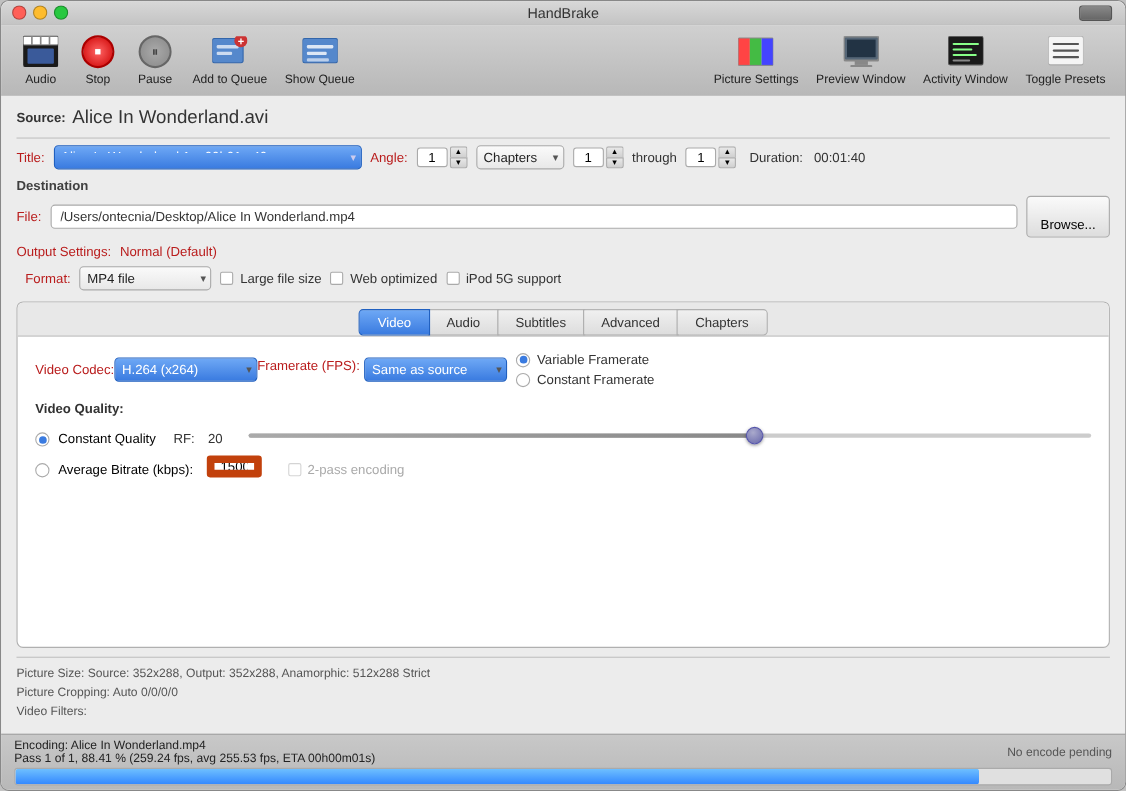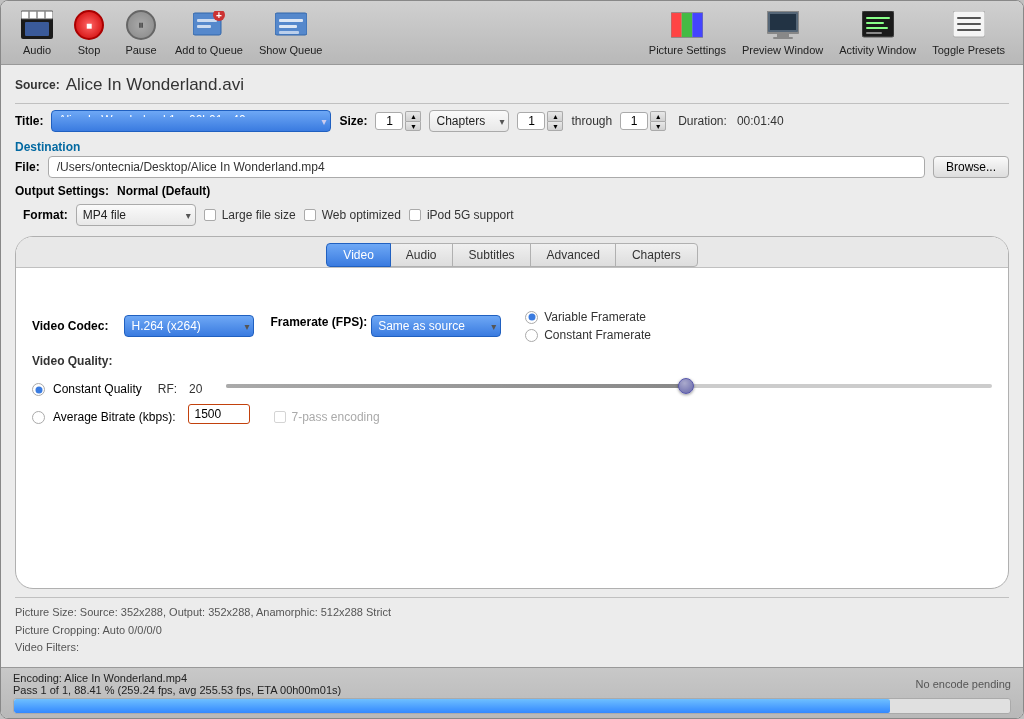--- a/index.html
+++ b/index.html
@@ -168,23 +168,23 @@
       color: #333;
     }
     
     .form-row {
       display: flex;
       align-items: center;
       gap: 8px;
       margin-bottom: 2px;
     }
     .form-label {
-      font-weight: bold;
-      font-size: 12px;
-      color: #000000;
+      font-weight: normal;
+      font-size: 12px;
+      color: #b91c1c;
       white-space: nowrap;
     }
     .mac-select {
       background: linear-gradient(to bottom, #fafafa, #e8e8e8);
       border: 1px solid #aaa;
       border-radius: 4px;
       padding: 2px 18px 2px 6px;
       font-size: 12px;
       color: #222;
       appearance: none;
@@ -266,21 +266,21 @@
       border-radius: 2px 2px 0 0;
       border-bottom: none;
     }
     .mac-stepper-btn:last-child {
       border-radius: 0 0 2px 2px;
     }
     
     .section-header {
       font-weight: bold;
       font-size: 12px;
-      color: #0369a1;
+      color: #404040;
       margin-bottom: 2px;
     }
     .destination-row {
       display: flex;
       align-items: center;
       gap: 8px;
     }
     .file-path-field {
       flex: 1;
       background: white;
@@ -288,21 +288,21 @@
       border-radius: 4px;
       padding: 3px 8px;
       font-size: 12px;
       color: #333;
       height: 22px;
     }
     .browse-btn {
       background: linear-gradient(to bottom, #fafafa, #ddd);
       border: 1px solid #aaa;
       border-radius: 4px;
-      padding: 3px 12px;
+      padding: 18px 12px;
       font-size: 12px;
       cursor: pointer;
       height: 22px;
       white-space: nowrap;
     }
     
     .output-settings-row {
       display: flex;
       align-items: center;
       gap: 8px;
@@ -323,21 +323,21 @@
       flex-shrink: 0;
     }
     .check-label {
       font-size: 12px;
       color: #333;
     }
     
     .tabs-panel {
       background: white;
       border: 1px solid #b0b0b0;
-      border-radius: 18px;
+      border-radius: 6px;
       flex: 1;
       display: flex;
       flex-direction: column;
       overflow: hidden;
       margin-top: 2px;
     }
     .tabs-header {
       display: flex;
       justify-content: center;
       padding: 6px 0 0 0;
@@ -364,23 +364,21 @@
     }
     .tabs-content {
       flex: 1;
       padding: 14px 16px;
       overflow: hidden;
     }
     
     .codec-row {
       display: flex;
       align-items: center;
-      gap: 16px;
       margin-bottom: 12px;
-      margin-top: 28px;
     }
     .framerate-group {
       display: flex;
       align-items: flex-start;
       gap: 4px;
     }
     .radio-group {
       display: flex;
       flex-direction: column;
       gap: 4px;
@@ -467,25 +465,25 @@
       border: 1px solid #5555aa;
       position: absolute;
       left: calc(60% - 8px);
       top: 50%;
       transform: translateY(-50%);
       cursor: pointer;
       box-shadow: 0 1px 3px rgba(0,0,0,0.4);
     }
     .bitrate-input {
       background: white;
-      border: 1px solid #c2410c;
+      border: 7px solid #c2410c;
       border-radius: 3px;
       padding: 1px 6px;
       font-size: 12px;
-      width: 62px;
+      width: 50px;
       height: 20px;
     }
     .disabled-text {
       color: #aaa;
     }
     
     .bottom-info {
       border-top: 1px solid #c0c0c0;
       padding-top: 6px;
       margin-top: 2px;
@@ -538,20 +536,29 @@
       font-size: 12px;
       color: #333;
       margin-left: 4px;
     }
   </style>
 </head>
 <body>
 
 <div class="window">
 
+  <div class="title-bar">
+    <div class="title-bar-buttons">
+      <div class="tb-btn tb-close"></div>
+      <div class="tb-btn tb-min"></div>
+      <div class="tb-btn tb-max"></div>
+    </div>
+    <span class="title-bar-title">HandBrake</span>
+    <div class="title-bar-right"></div>
+  </div>
 
   <div class="toolbar">
     <div class="toolbar-group">
 
       <div class="toolbar-item">
         <div class="toolbar-icon">
           <svg width="32" height="32" viewBox="0 0 32 32">
             <rect x="0" y="8" width="32" height="22" rx="2" fill="#1a1a1a"></rect>
             <rect x="0" y="2" width="32" height="8" rx="1" fill="white" stroke="#555" stroke-width="1"></rect>
             <line x1="8" y1="2" x2="8" y2="10" stroke="#888" stroke-width="1.5"></line>
@@ -663,21 +670,21 @@
       <span class="source-value">Alice In Wonderland.avi</span>
     </div>
 
     <div class="form-row">
       <span class="form-label">Title:</span>
       <div class="mac-select-blue-wrapper">
         <select class="mac-select-blue">
           <option>Alice In Wonderland 1 – 00h01m40s</option>
         </select>
       </div>
-      <span class="form-label">Size:</span>
+      <span class="form-label">Angle:</span>
       <div class="mac-stepper">
         <span class="mac-stepper-value">1</span>
         <div class="mac-stepper-btns">
           <div class="mac-stepper-btn">▲</div>
           <div class="mac-stepper-btn">▼</div>
         </div>
       </div>
       <div class="mac-select-wrapper">
         <select class="mac-select" style="min-width:80px">
           <option>Chapters</option>
@@ -793,21 +800,21 @@
                 </div>
               </div>
             </div>
 
             <div class="quality-row">
               <div class="mac-radio"></div>
               <span>Average Bitrate (kbps):</span>
               <input class="bitrate-input" type="text" style="margin-left: 4px;" value="1500">
               <div class="checkbox-row" style="margin-left:16px">
                 <div class="mac-checkbox" style="opacity:0.5"></div>
-                <span class="check-label disabled-text">7-pass encoding</span>
+                <span class="check-label disabled-text">2-pass encoding</span>
               </div>
             </div>
           </div>
         </div>
       </div>
     </div>
 
     <div class="bottom-info">
       <div class="info-line">Picture Size: Source: 352x288, Output: 352x288, Anamorphic: 512x288 Strict</div>
       <div class="info-line">Picture Cropping: Auto 0/0/0/0</div>

